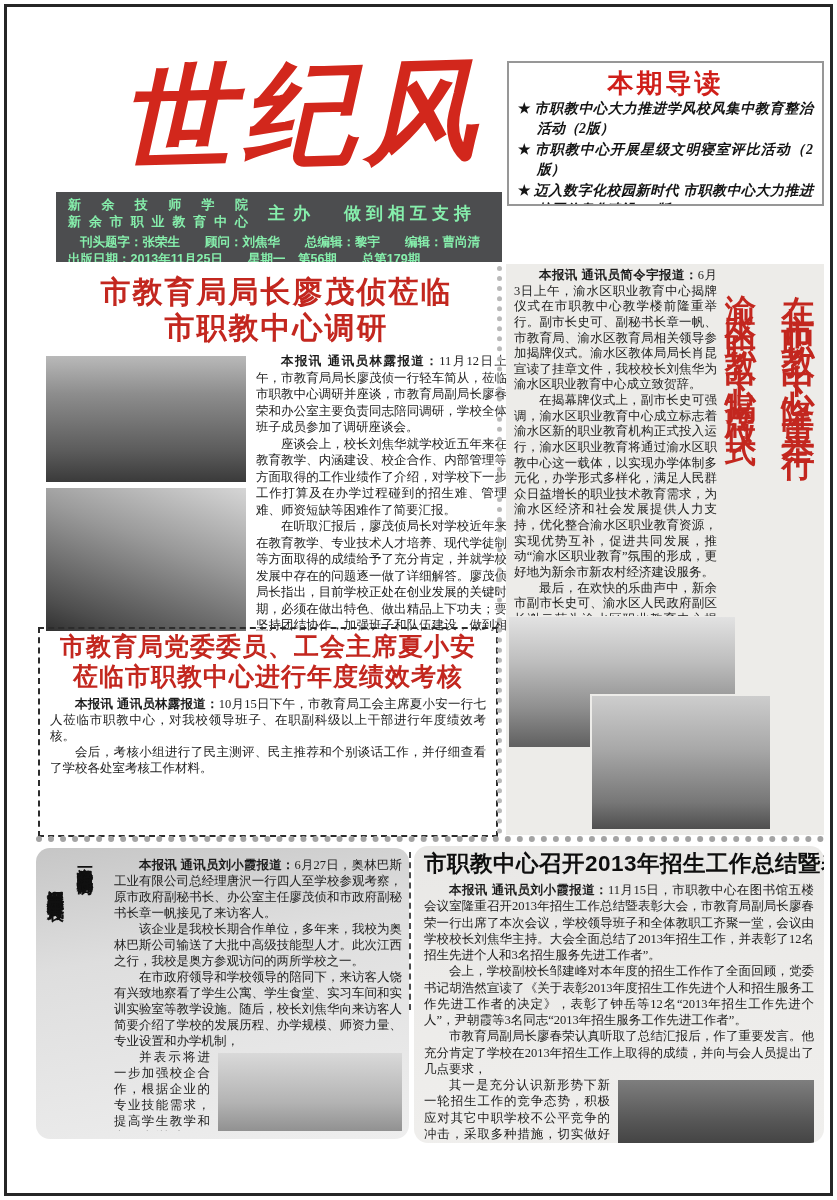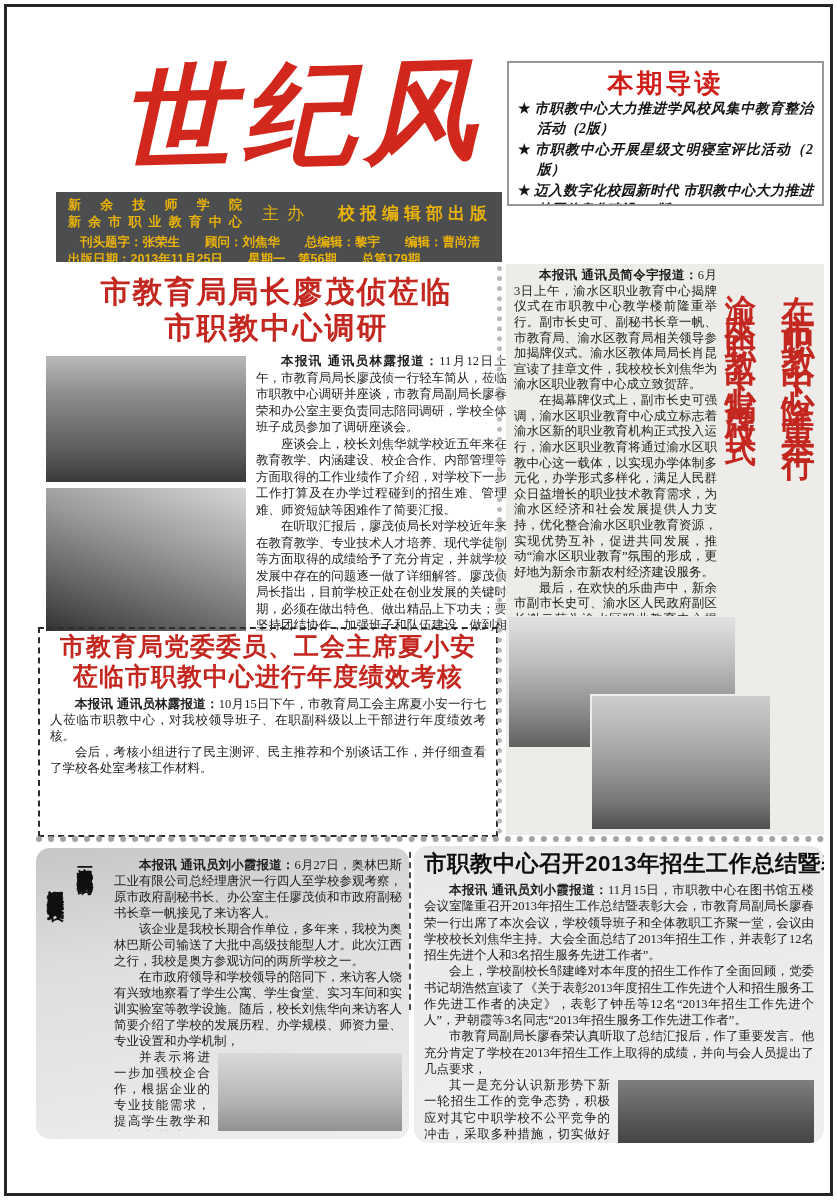--- a/index.html
+++ b/index.html
@@ -28,27 +28,27 @@
   }
   .guide-item{
     font-size:14px;line-height:1.42;font-weight:bold;font-style:italic;color:#141414;
     padding-left:19px;text-indent:-19px;margin-top:1px;text-align:justify;
   }
   .guide-item .star{font-style:normal;margin-right:3px;}
 
   
   .infobar{
     position:absolute;left:56px;top:192px;width:446px;height:70px;box-sizing:border-box;
-    background:#4c4d4f;color:#eab308;padding:5px 10px 3px 12px;overflow:hidden;
+    background:#4c4d4f;color:#86efac;padding:5px 10px 3px 12px;overflow:hidden;
     font-family:"Liberation Sans",sans-serif;
   }
   .ib-top{display:flex;align-items:center;}
   .ib-orgs{width:180px;}
   .ib-org{font-size:13px;line-height:1.3;font-weight:bold;text-align:justify;text-align-last:justify;}
-  .ib-sponsor{font-size:17px;font-weight:normal;margin-left:20px;letter-spacing:8px;white-space:nowrap;}
+  .ib-sponsor{font-size:17px;font-weight:bold;margin-left:20px;letter-spacing:8px;white-space:nowrap;}
   .ib-pub{font-size:17px;font-weight:bold;margin-left:26px;letter-spacing:5px;white-space:nowrap;}
   .ib-credits{font-size:12.5px;font-weight:bold;margin-top:3px;text-align:center;white-space:nowrap;}
   .ib-issue{font-size:12.5px;font-weight:bold;text-align:left;white-space:nowrap;}
 
   
   .body-text p{margin:0;text-indent:2em;text-align:justify;}
   .byline{font-weight:bold;font-family:"Liberation Sans",sans-serif;margin-top:44px;}
   .photo{background:linear-gradient(160deg,#cfcfcf 0%,#9d9d9d 45%,#6f6f6f 100%);}
 
   
@@ -149,21 +149,21 @@
 
   </div>
 
   <div class="infobar">
     <div class="ib-top">
       <div class="ib-orgs">
         <div class="ib-org">新余技师学院</div>
         <div class="ib-org">新余市职业教育中心</div>
       </div>
       <div class="ib-sponsor">主办</div>
-      <div class="ib-pub">校报编辑部出版</div>
+      <div class="ib-pub">做到相互支持</div>
     </div>
     <div class="ib-credits">刊头题字：张荣生　　顾问：刘焦华　　总编辑：黎宇　　编辑：曹尚清</div>
     <div class="ib-issue">出版日期：2013年11月25日　　星期一　第56期　　总第179期</div>
   </div>
 
   <div class="a1">
     <div class="hl">市教育局局长廖茂侦莅临</div>
     <div class="hl">市职教中心调研</div>
     <div class="a1-body body-text">
       <div class="a1-photos">

